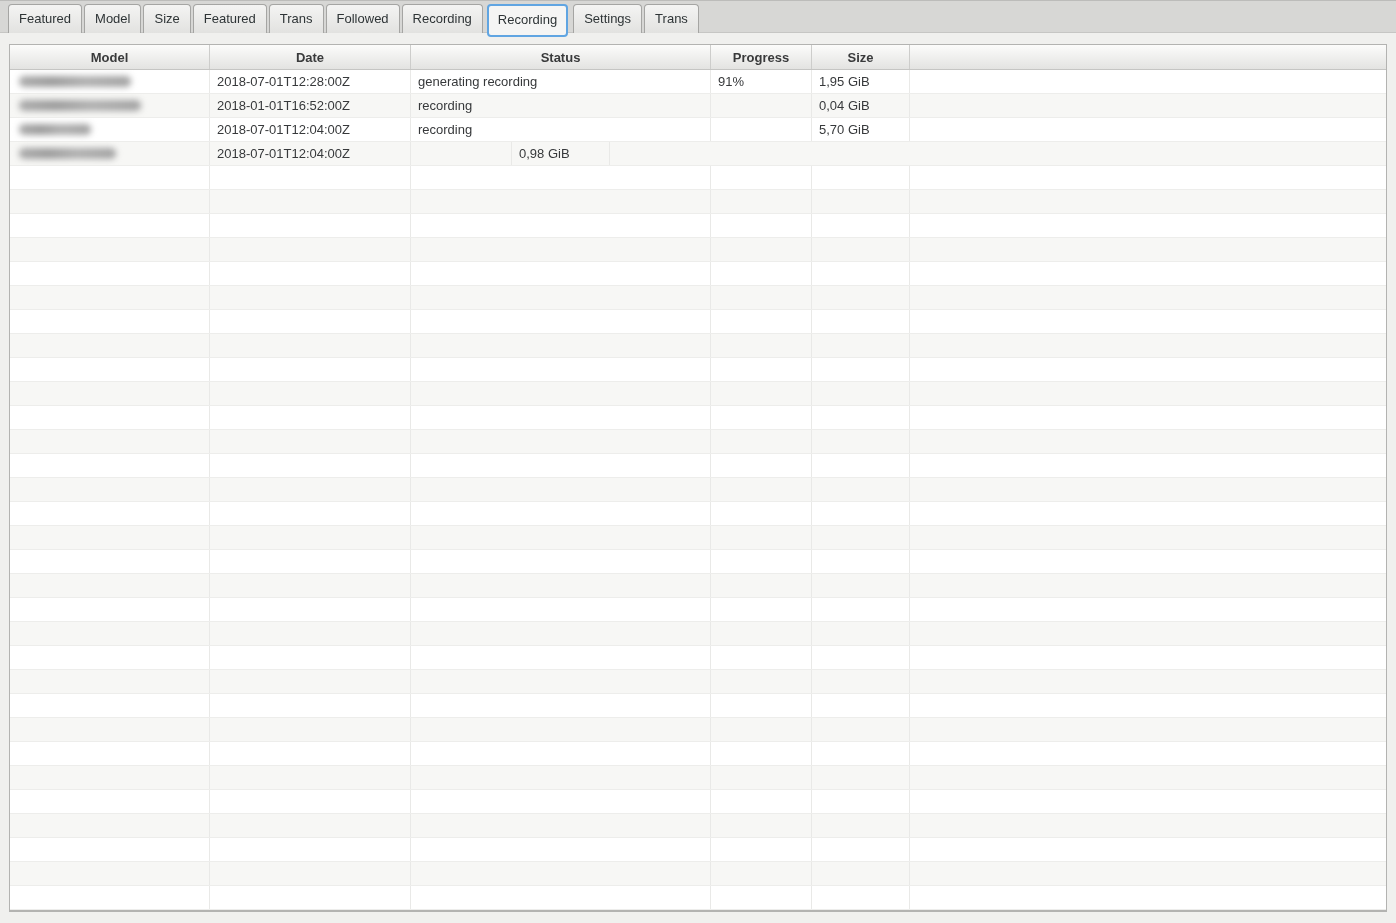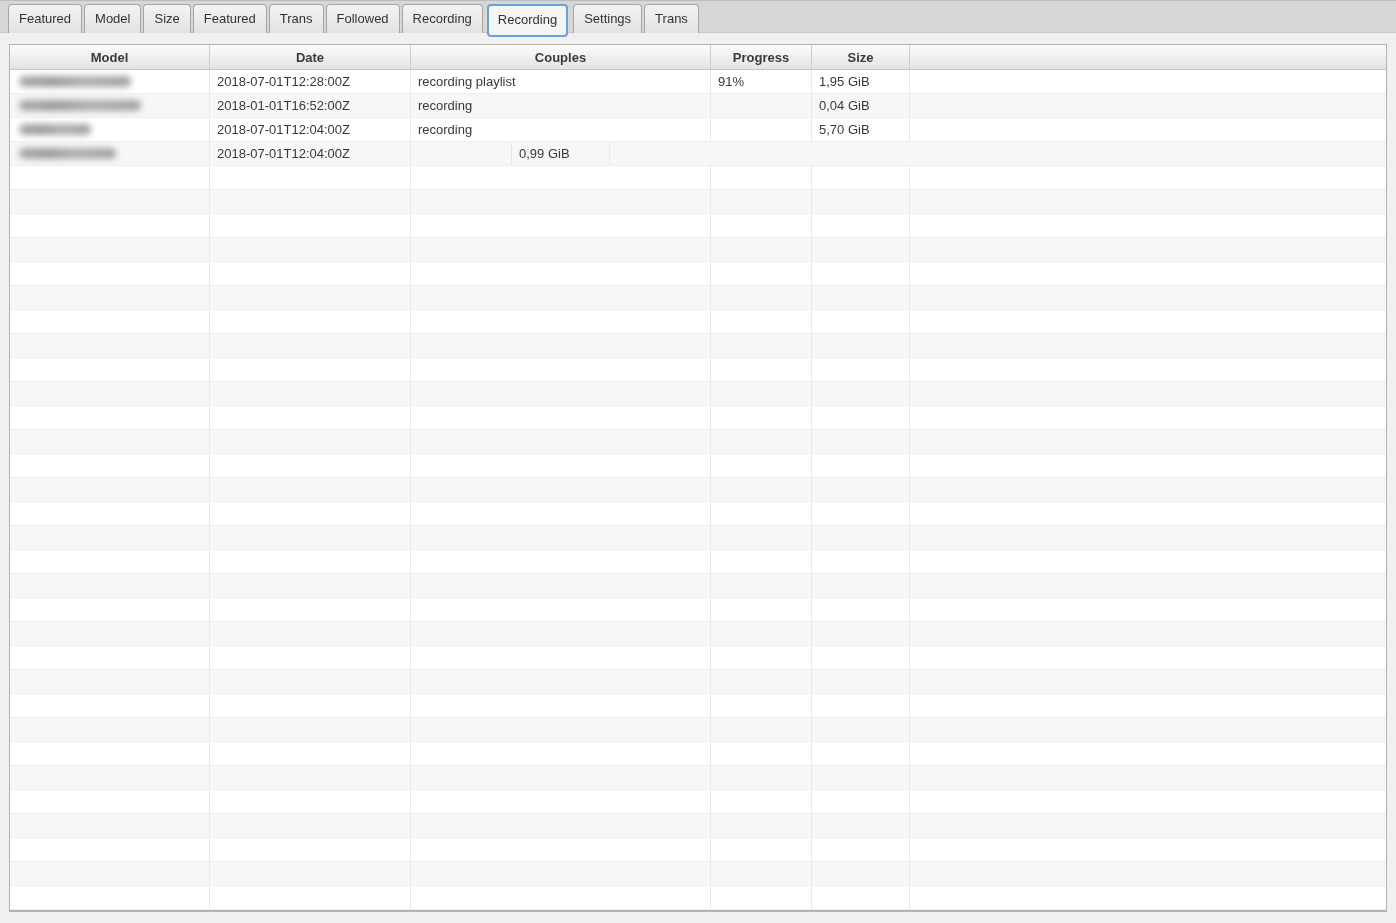--- a/index.html
+++ b/index.html
@@ -84,32 +84,32 @@
     <div class="tab">Recording</div>
     <div class="tab active">Recording</div>
     <div class="tab">Settings</div>
     <div class="tab">Trans</div>
   </div>
 
 <div class="table">
   <div class="thead" id="thead">
       <div class="th" style="width: 200px;">Model</div>
       <div class="th" style="width: 201px;">Date</div>
-      <div class="th" style="width: 300px;">Couples</div>
+      <div class="th" style="width: 300px;">Status</div>
       <div class="th" style="width: 101px;">Progress</div>
       <div class="th" style="width: 98px;">Size</div>
       <div class="th last"></div>
     </div>
   <div id="tbody">
       <div class="row">
         <div class="td" style="width: 200px;">
           <div class="redacted" style="width: 112px;"></div>
         </div>
         <div class="td" style="width: 201px;">2018-07-01T12:28:00Z</div>
-        <div class="td" style="width: 300px;">recording playlist</div>
+        <div class="td" style="width: 300px;">generating recording</div>
         <div class="td" style="width: 101px;">91%</div>
         <div class="td" style="width: 98px;">1,95 GiB</div>
         <div class="td last"></div>
       </div>
       <div class="row alt">
         <div class="td" style="width: 200px;">
           <div class="redacted" style="width: 122px;"></div>
         </div>
         <div class="td" style="width: 201px;">2018-01-01T16:52:00Z</div>
         <div class="td" style="width: 300px;">recording</div>
@@ -126,21 +126,21 @@
         <div class="td" style="width: 101px;"></div>
         <div class="td" style="width: 98px;">5,70 GiB</div>
         <div class="td last"></div>
       </div>
       <div class="row alt">
         <div class="td" style="width: 200px;">
           <div class="redacted" style="width: 97px;"></div>
         </div>
         <div class="td" style="width: 201px;">2018-07-01T12:04:00Z</div>
         <div class="td" style="width: 101px;"></div>
-        <div class="td" style="width: 98px;">0,99 GiB</div>
+        <div class="td" style="width: 98px;">0,98 GiB</div>
         <div class="td last"></div>
       </div>
       <div class="row">
         <div class="td" style="width: 200px;"></div>
         <div class="td" style="width: 201px;"></div>
         <div class="td" style="width: 300px;"></div>
         <div class="td" style="width: 101px;"></div>
         <div class="td" style="width: 98px;"></div>
         <div class="td last"></div>
       </div>

